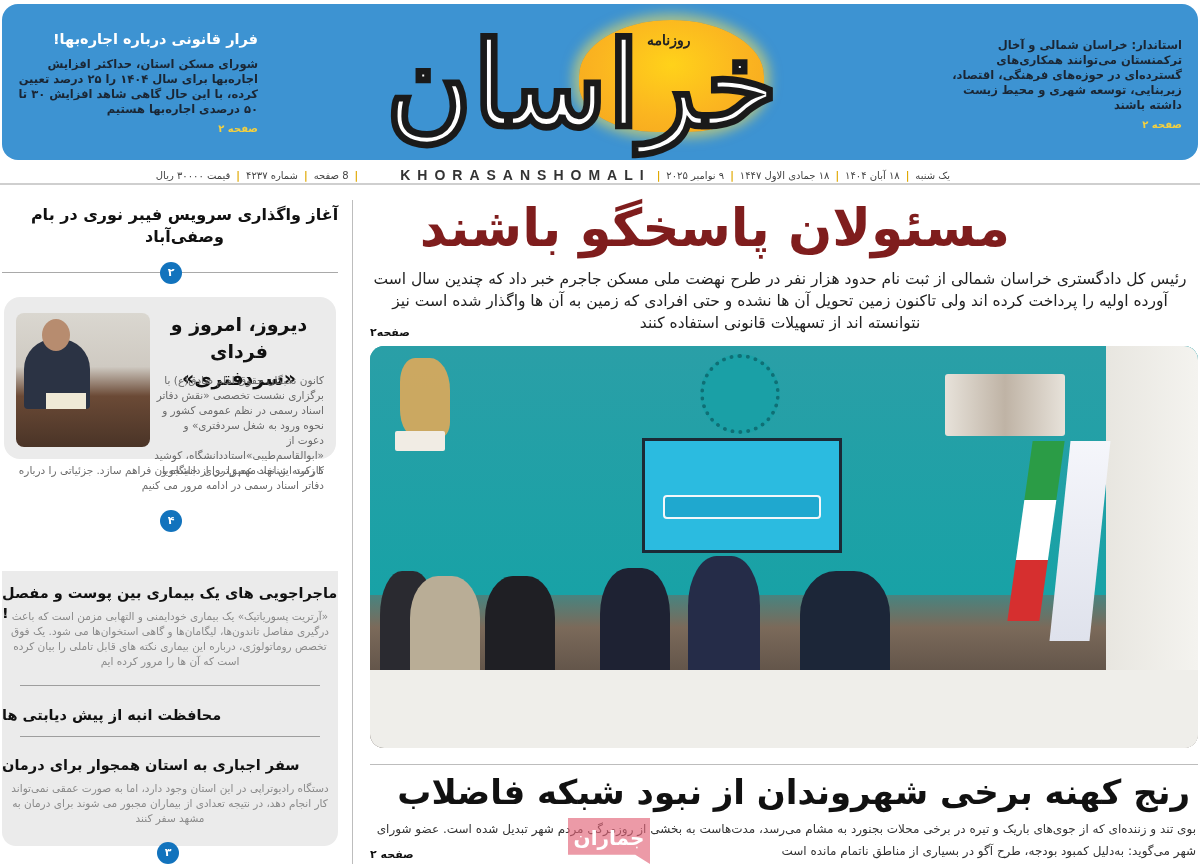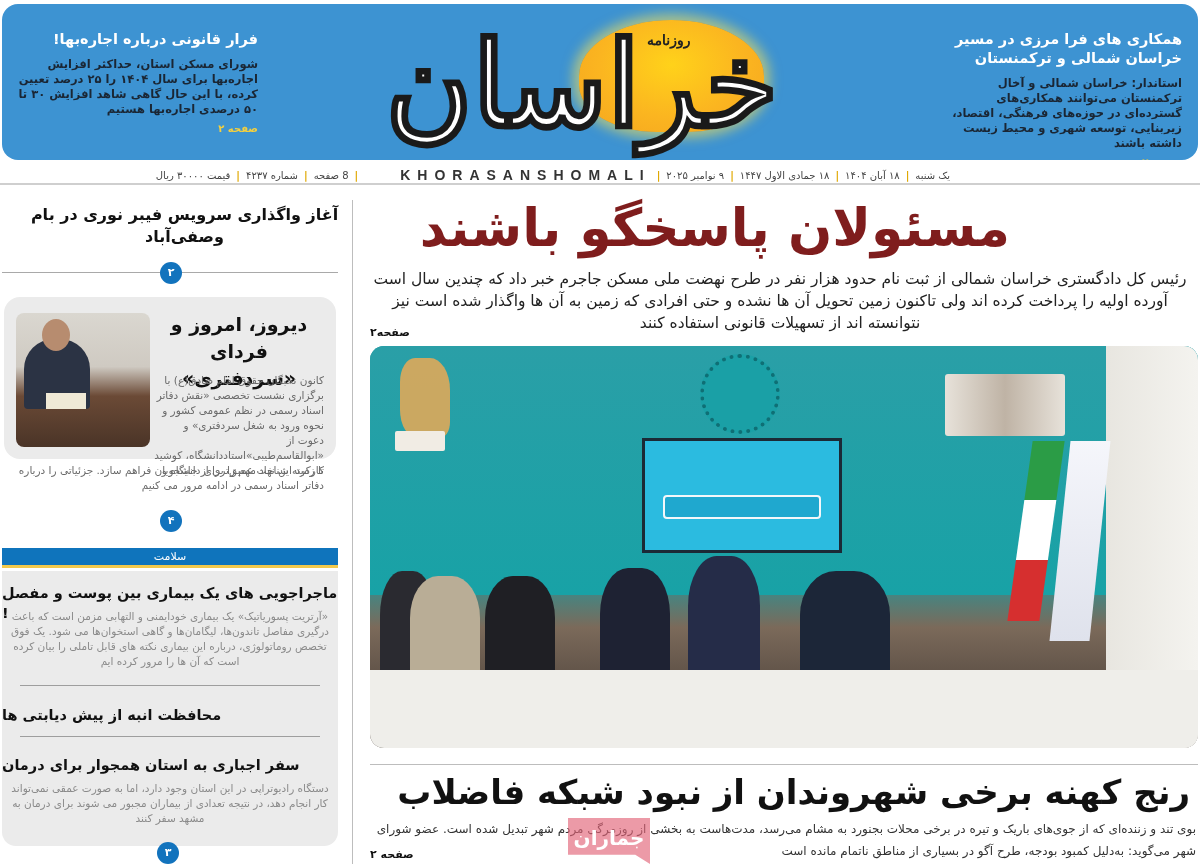--- a/index.html
+++ b/index.html
@@ -101,21 +101,20 @@
   .health-box { position: absolute; left: 2px; top: 381px; width: 336px; height: 275px; background: #ebebeb; border-radius: 0 0 14px 14px; }
   .h-title { position: absolute; left: 0; width: 336px; text-align: left; font-size: 14.5px; font-weight: bold; color: #111; line-height: 20px; }
   .h-body { position: absolute; left: 8px; width: 320px; text-align: center; font-size: 10.5px; line-height: 15px; color: #8a8a8a; }
   .h-rule { position: absolute; left: 18px; width: 300px; height: 1px; background: #9e9e9e; }
 </style>
 </head>
 <body>
 
 <div class="masthead">
   <div class="mh-side mh-right">
-    <div class="mh-title">همکاری های فرا مرزی در مسیر خراسان شمالی و ترکمنستان</div>
     <div class="mh-body">استاندار: خراسان شمالی و آخال ترکمنستان می‌توانند همکاری‌های گسترده‌ای در حوزه‌های فرهنگی، اقتصاد، زیربنایی، توسعه شهری و محیط زیست داشته باشند</div>
     <div class="mh-page">صفحه ۲</div>
   </div>
 
   <div class="logo-wrap">
     <div class="sun"></div>
     <div class="roznameh">روزنامه</div>
     <div class="logo-text">خراسان شمالی</div>
   </div>
 
@@ -195,21 +194,20 @@
       <div class="suit"></div>
         <div class="head"></div>
         <div class="book"></div>
     </div>
     <div class="bt">دیروز، امروز و فردای «سردفتری»</div>
     <div class="bp">کانون نخبگان حقوق امام صادق(ع) با برگزاری نشست تخصصی «نقش دفاتر اسناد رسمی در نظم عمومی کشور و نحوه ورود به شغل سردفتری» و دعوت از «ابوالقاسم‌طیبی»استاددانشگاه، کوشید تا زمینه شناخت عمیق‌تری از جایگاه و</div>
     <div class="bp2">کارکرد این نهاد مهم را برای دانشجویان فراهم سازد. جزئیاتی را درباره دفاتر اسناد رسمی در ادامه مرور می کنیم</div>
   </div>
   <div class="page-dot" style="left:160px;top:320px;">۴</div>
 
-  <div class="health-bar">سلامت</div>
   <div class="health-box">
     <div class="h-title" style="top:12px;">ماجراجویی های یک بیماری بین پوست و مفصل !</div>
     <div class="h-body" style="top:38px;">«آرتریت پسوریاتیک» یک بیماری خودایمنی و التهابی مزمن است که باعث درگیری مفاصل تاندون‌ها، لیگامان‌ها و گاهی استخوان‌ها می شود. یک فوق تخصص روماتولوژی، درباره این بیماری نکته های قابل تاملی را بیان کرده است که آن ها را مرور کرده ایم</div>
     <div class="h-rule" style="top:114px;"></div>
     <div class="h-title" style="top:134px;">محافظت انبه از پیش دیابتی ها</div>
     <div class="h-rule" style="top:165px;"></div>
     <div class="h-title" style="top:184px;">سفر اجباری به استان همجوار برای درمان</div>
     <div class="h-body" style="top:210px;">دستگاه رادیوتراپی در این استان وجود دارد، اما به صورت عمقی نمی‌تواند کار انجام دهد، در نتیجه تعدادی از بیماران مجبور می شوند برای درمان به مشهد سفر کنند</div>
   </div>
   <div class="page-dot" style="left:157px;top:652px;">۳</div>

